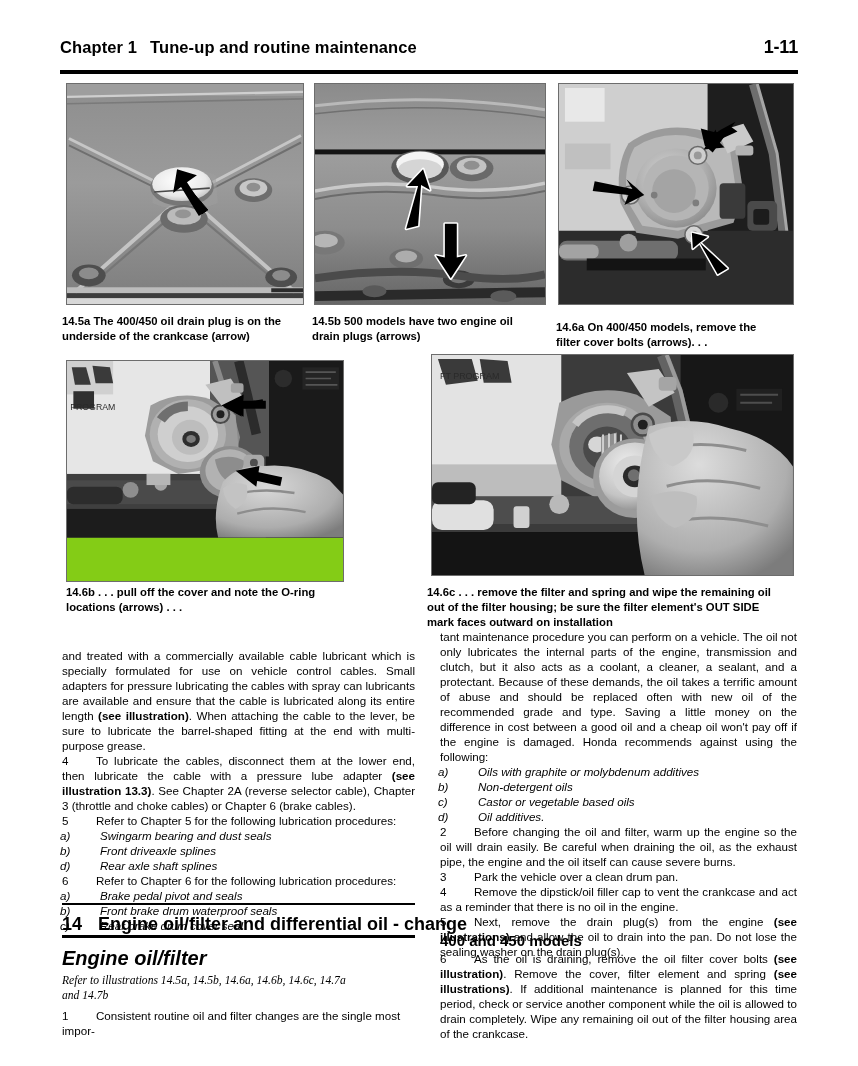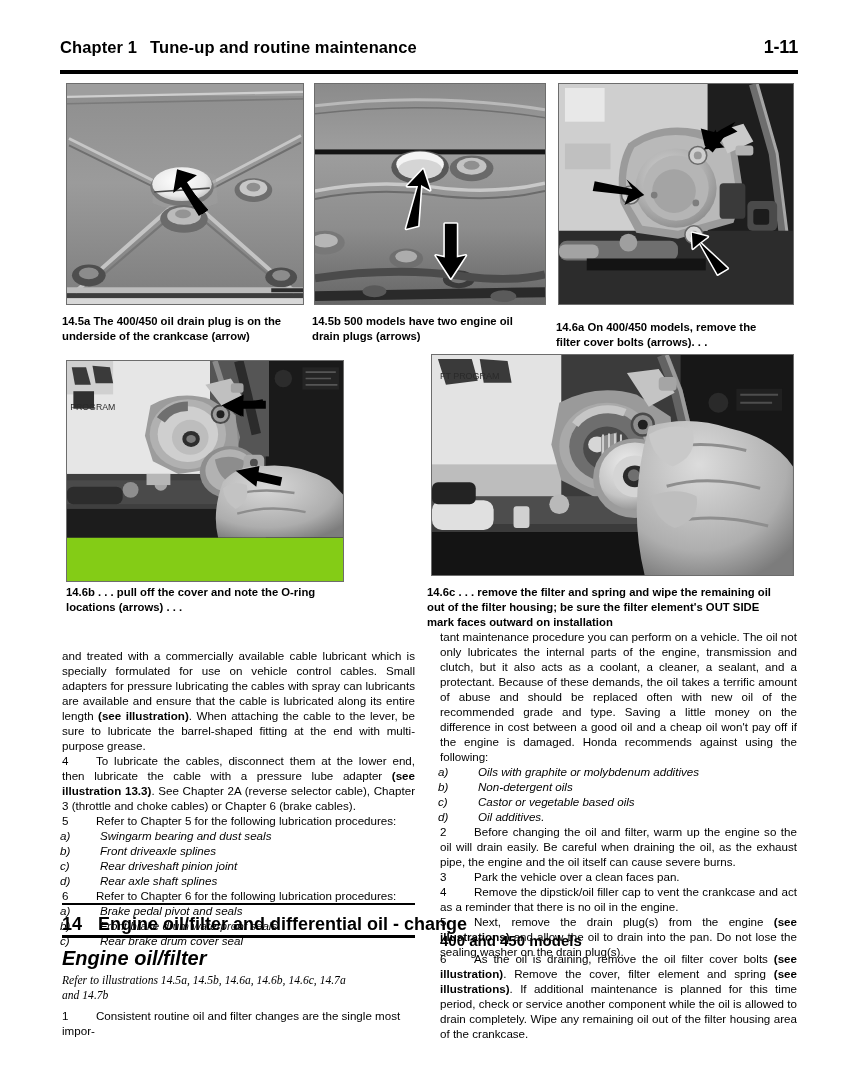--- a/index.html
+++ b/index.html
@@ -490,21 +490,20 @@
   <div class="col" style="left:62px; top:629px; width:353px;margin-top:19px;">
 
     <p><span>and treated with a commercially available cable lubricant which is specially formulated for use on vehicle control cables. Small adapters for pressure lubricating the cables with spray can lubricants are available and ensure that the cable is lubricated along its entire length </span><b>(see illustration)</b><span>. When attaching the cable to the lever, be sure to lubricate the barrel-shaped fitting at the end with multi-purpose grease.</span></p>
 
     <p><span class="para-num">4</span><span>To lubricate the cables, disconnect them at the lower end, then lubricate the cable with a pressure lube adapter </span><b>(see illustration 13.3)</b><span>. See Chapter 2A (reverse selector cable), Chapter 3 (throttle and choke cables) or Chapter 6 (brake cables).</span></p>
 
     <p class="nojust"><span class="para-num">5</span><span>Refer to Chapter 5 for the following lubrication procedures:</span></p>
 
     <p class="list-item"><span class="lbl">a)</span><span>Swingarm bearing and dust seals</span></p>
     <p class="list-item"><span class="lbl">b)</span><span>Front driveaxle splines</span></p>
-    <p class="list-item"><span class="lbl">c)</span><span>Rear driveshaft pinion joint</span></p>
     <p class="list-item"><span class="lbl">d)</span><span>Rear axle shaft splines</span></p>
 
     <p class="nojust"><span class="para-num">6</span><span>Refer to Chapter 6 for the following lubrication procedures:</span></p>
 
     <p class="list-item"><span class="lbl">a)</span><span>Brake pedal pivot and seals</span></p>
     <p class="list-item"><span class="lbl">b)</span><span>Front brake drum waterproof seals</span></p>
     <p class="list-item"><span class="lbl">c)</span><span>Rear brake drum cover seal</span></p>
   </div>
 
   <div class="rule-thin" style="left:62px; top:903px; width:353px;"></div>
@@ -528,21 +527,21 @@
 
     <p>tant maintenance procedure you can perform on a vehicle. The oil not only lubricates the internal parts of the engine, transmission and clutch, but it also acts as a coolant, a cleaner, a sealant, and a protectant. Because of these demands, the oil takes a terrific amount of abuse and should be replaced often with new oil of the recommended grade and type. Saving a little money on the difference in cost between a good oil and a cheap oil won't pay off if the engine is damaged. Honda recommends against using the following:</p>
 
     <p class="list-item"><span class="lbl">a)</span><span>Oils with graphite or molybdenum additives</span></p>
     <p class="list-item"><span class="lbl">b)</span><span>Non-detergent oils</span></p>
     <p class="list-item"><span class="lbl">c)</span><span>Castor or vegetable based oils</span></p>
     <p class="list-item"><span class="lbl">d)</span><span>Oil additives.</span></p>
 
     <p><span class="para-num">2</span><span>Before changing the oil and filter, warm up the engine so the oil will drain easily. Be careful when draining the oil, as the exhaust pipe, the engine and the oil itself can cause severe burns.</span></p>
 
-    <p class="nojust"><span class="para-num">3</span><span>Park the vehicle over a clean faces pan.</span></p>
+    <p class="nojust"><span class="para-num">3</span><span>Park the vehicle over a clean drum pan.</span></p>
 
     <p><span class="para-num">4</span><span>Remove the dipstick/oil filler cap to vent the crankcase and act as a reminder that there is no oil in the engine.</span></p>
 
     <p><span class="para-num">5</span><span>Next, remove the drain plug(s) from the engine </span><b>(see illustrations)</b><span> and allow the oil to drain into the pan. Do not lose the sealing washer on the drain plug(s).</span></p>
   </div>
 
   <div class="models-head" style="left:440px; top:932px;">400 and 450 models</div>
 
   <div class="col" style="left:440px; top:951px; width:357px;">
     <p><span class="para-num">6</span><span>As the oil is draining, remove the oil filter cover bolts </span><b>(see illustration)</b><span>. Remove the cover, filter element and spring </span><b>(see illustrations)</b><span>. If additional maintenance is planned for this time period, check or service another component while the oil is allowed to drain completely. Wipe any remaining oil out of the filter housing area of the crankcase.</span></p>

